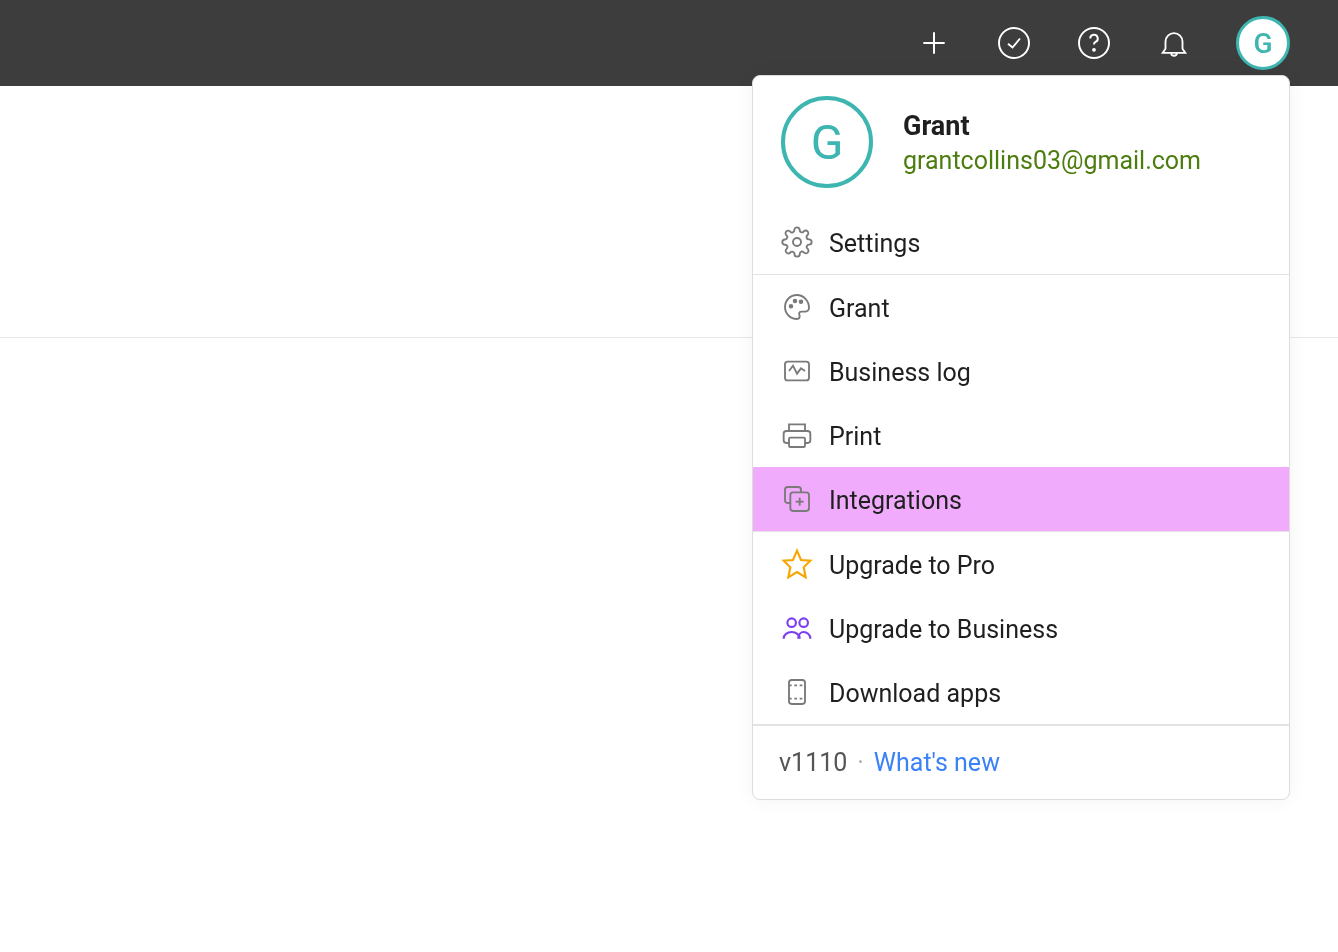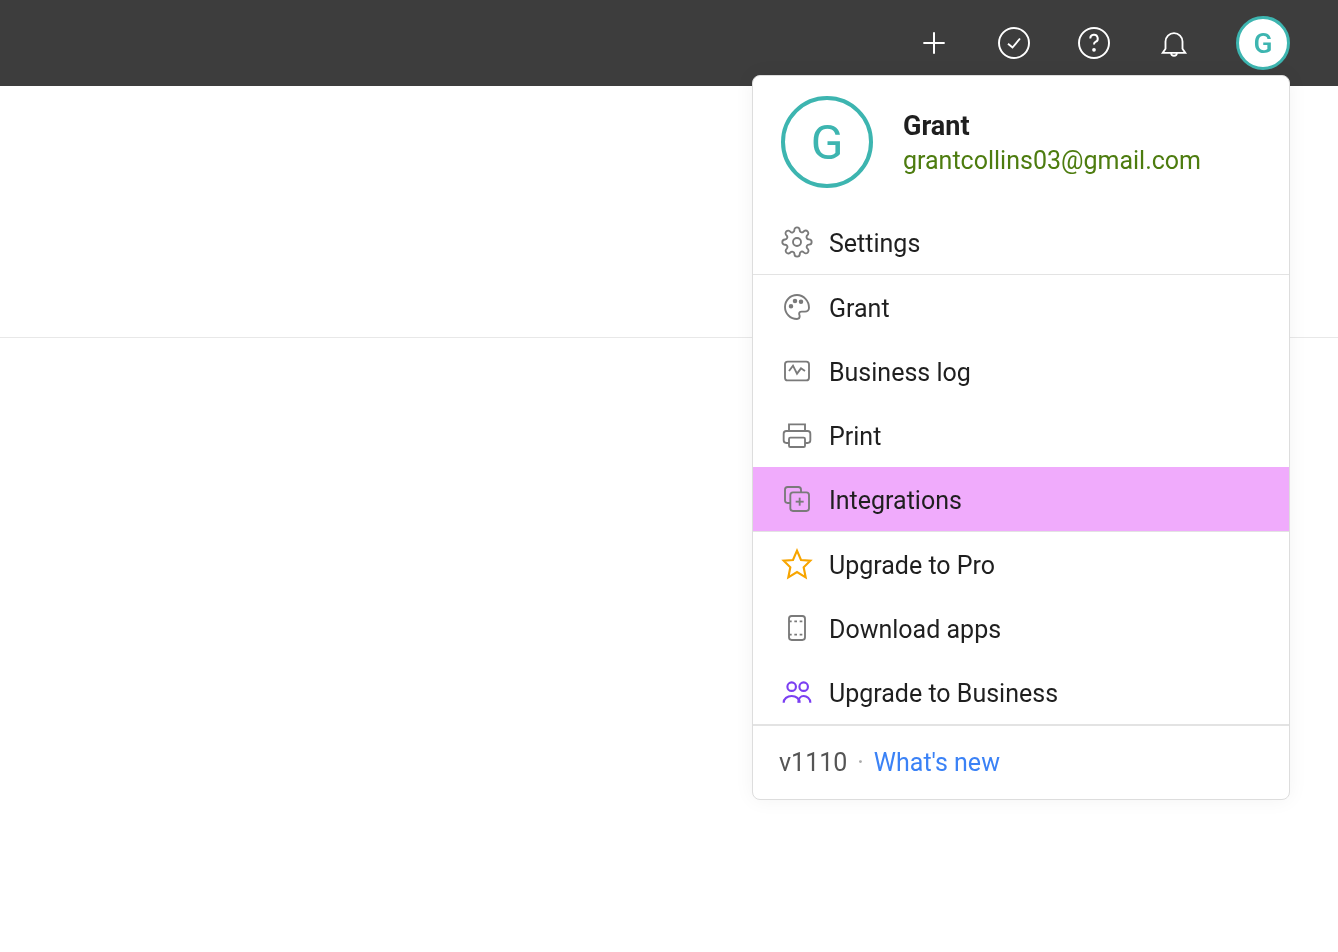--- a/index.html
+++ b/index.html
@@ -257,42 +257,42 @@
   <div class="menu-item">
     <div class="menu-icon star">
       <svg width="32" height="32" viewBox="0 0 24 24" fill="none" stroke="currentColor" stroke-width="1.6">
         <polygon points="12,2 15,9 22,9.5 17,14.5 18.5,22 12,18 5.5,22 7,14.5 2,9.5 9,9"></polygon>
       </svg>
     </div>
     <span>Upgrade to Pro</span>
   </div>
 
   <div class="menu-item">
-    <div class="menu-icon">
-      <svg width="32" height="32" viewBox="0 0 24 24" fill="none" stroke="currentColor" stroke-width="1.4">
-        <rect x="6" y="3" width="12" height="18" rx="2"></rect>
-        <line x1="6" y1="17" x2="18" y2="17" stroke-dasharray="2,2"></line>
-        <line x1="6" y1="7" x2="18" y2="7" stroke-dasharray="2,2"></line>
-      </svg>
-    </div>
-    <span>Download apps</span>
-  </div>
-
-  <div class="menu-item">
     <div class="menu-icon people">
       <svg width="34" height="34" viewBox="0 0 24 24" fill="none" stroke="currentColor" stroke-width="1.6">
         <circle cx="8" cy="8" r="3.2"></circle>
         <circle cx="17" cy="8" r="3.2"></circle>
         <path d="M2 20c0-3 2.7-5 6-5s6 2 6 5"></path>
         <path d="M13 20c0-3 1.7-5 4-5s5 2 5 5"></path>
       </svg>
     </div>
     <span>Upgrade to Business</span>
   </div>
 
+  <div class="menu-item">
+    <div class="menu-icon">
+      <svg width="32" height="32" viewBox="0 0 24 24" fill="none" stroke="currentColor" stroke-width="1.4">
+        <rect x="6" y="3" width="12" height="18" rx="2"></rect>
+        <line x1="6" y1="17" x2="18" y2="17" stroke-dasharray="2,2"></line>
+        <line x1="6" y1="7" x2="18" y2="7" stroke-dasharray="2,2"></line>
+      </svg>
+    </div>
+    <span>Download apps</span>
+  </div>
+
   <div class="divider"></div>
 
 
   <div class="divider"></div>
 
   <div class="dropdown-footer">
     <span class="footer-version">v1110</span>
     <span class="footer-dot">·</span>
     <span class="footer-link">What's new</span>
   </div>

